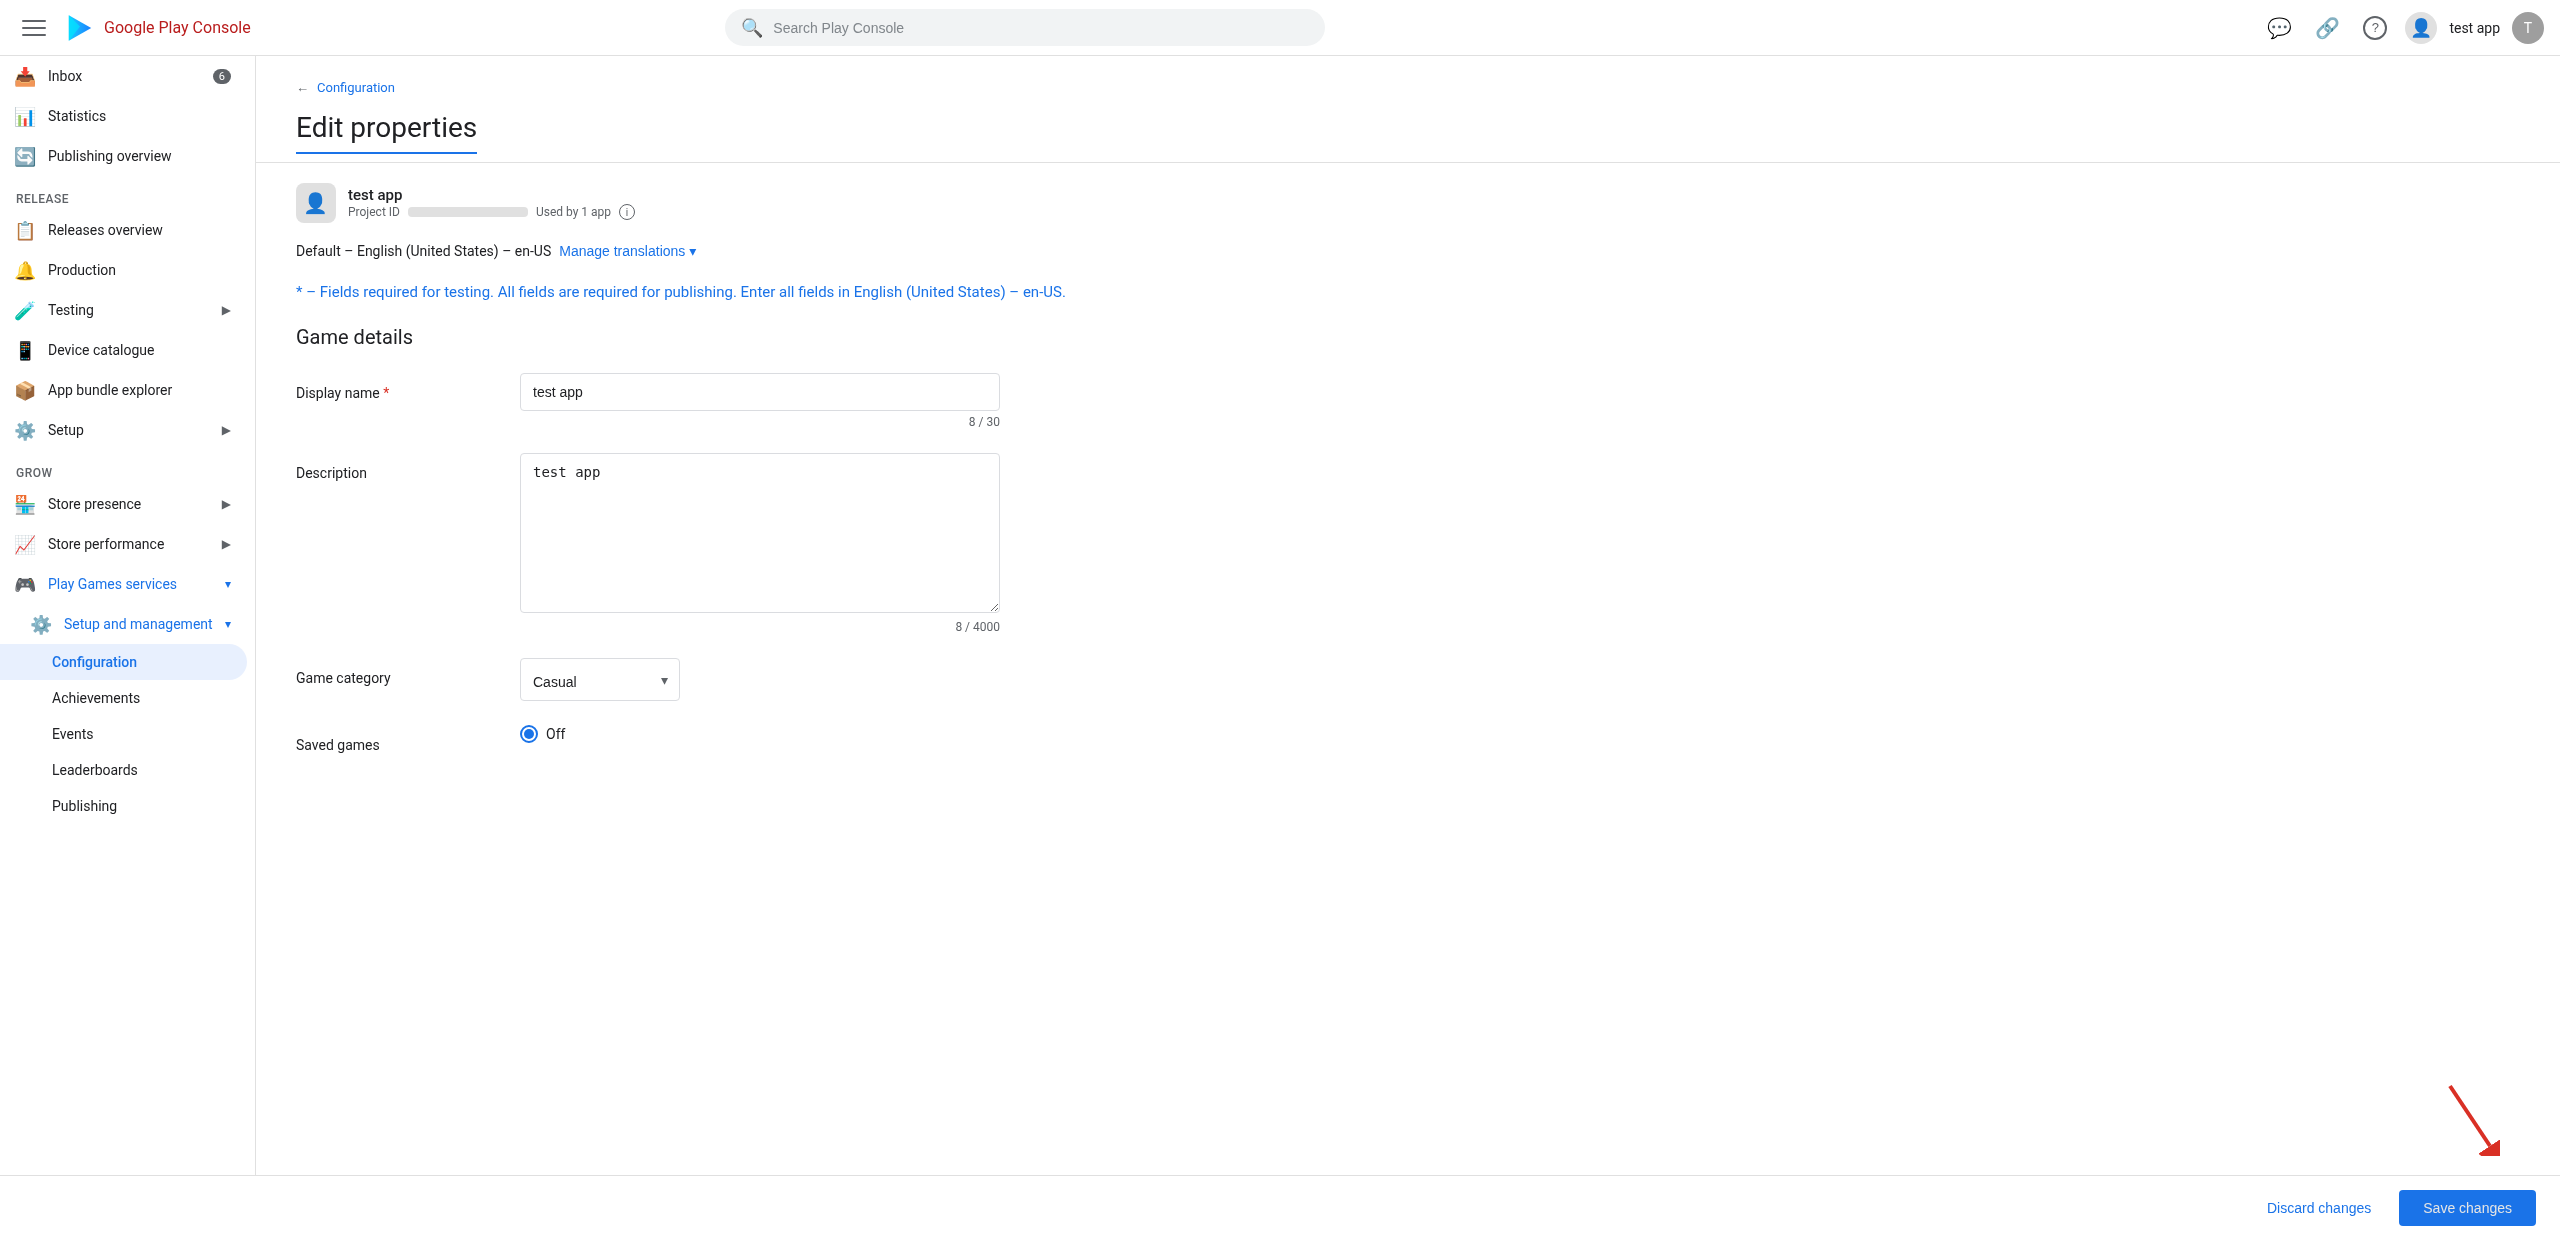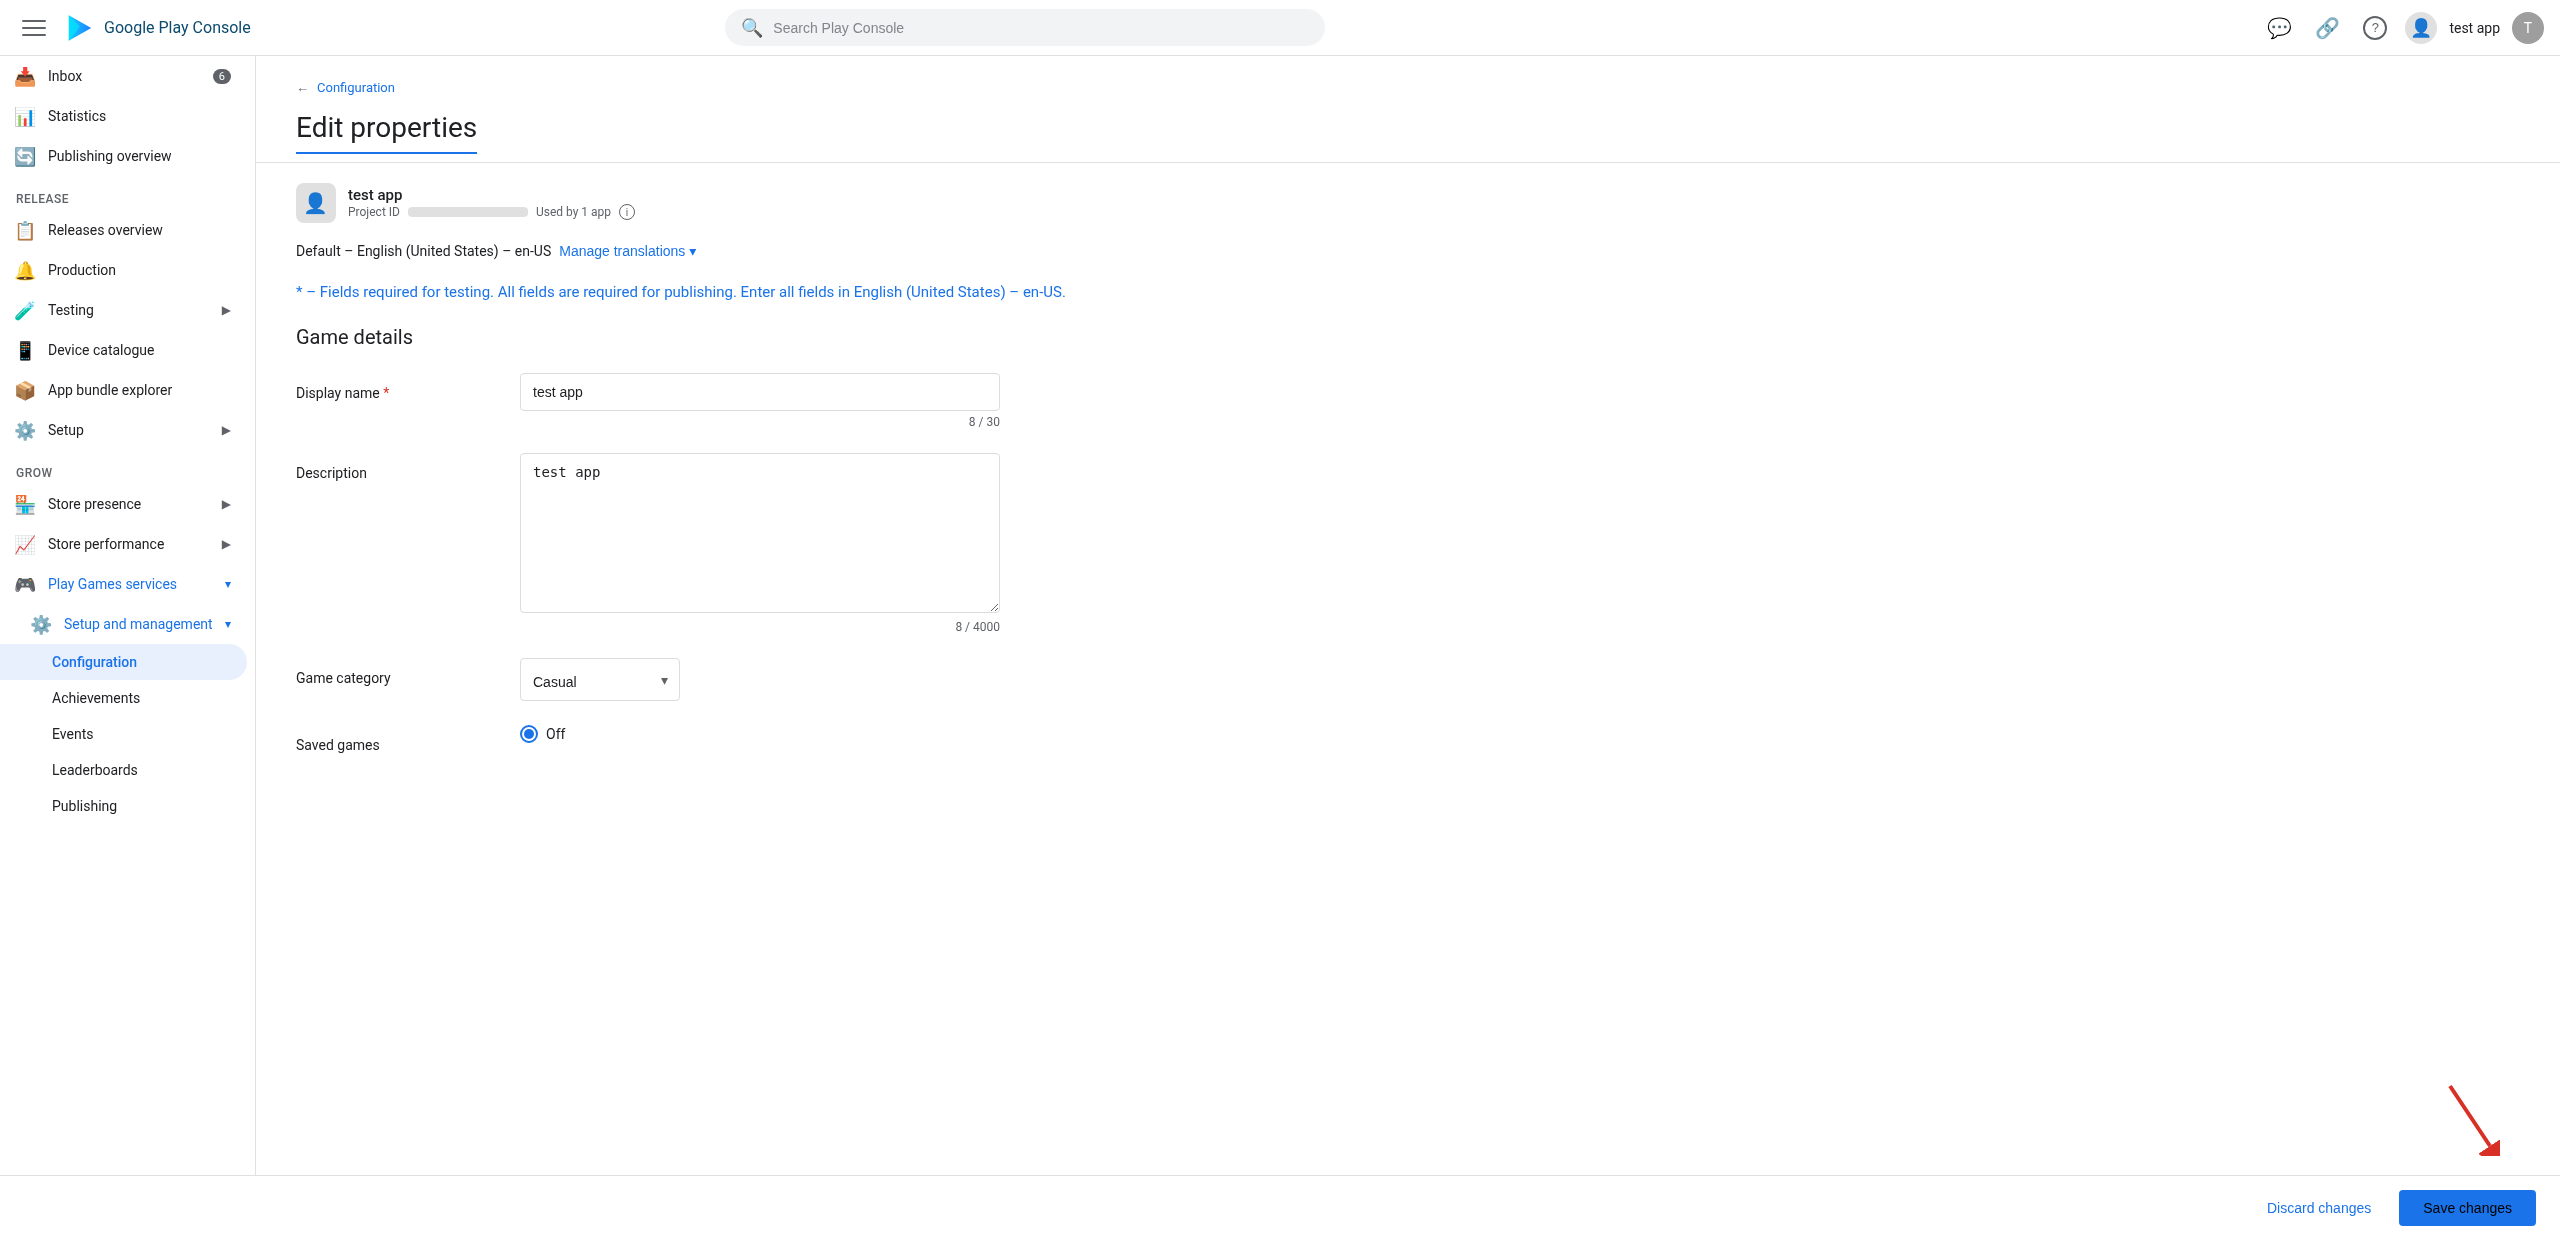--- a/index.html
+++ b/index.html
@@ -4,21 +4,21 @@
   <style>
     * { box-sizing: border-box; margin: 0; padding: 0; }
     body { font-family: 'Roboto', Arial, sans-serif; font-size: 14px; color: #202124; background: #fff; display: flex; flex-direction: column; height: 100vh; overflow: hidden; }
 
     
     .topbar { display: flex; align-items: center; height: 56px; padding: 0 16px; border-bottom: 1px solid #e0e0e0; background: #fff; flex-shrink: 0; gap: 12px; }
     .topbar-hamburger { width: 24px; height: 24px; cursor: pointer; display: flex; flex-direction: column; justify-content: center; gap: 5px; }
     .topbar-hamburger span { display: block; height: 2px; background: #5f6368; border-radius: 1px; }
     .topbar-logo { display: flex; align-items: center; gap: 8px; text-decoration: none; }
     .topbar-logo-icon { width: 32px; height: 32px; }
-    .topbar-logo-text { font-size: 16px; color: #0c4a6e; font-weight: 400; }
+    .topbar-logo-text { font-size: 16px; color: #b91c1c; font-weight: 400; }
     .topbar-search { flex: 1; max-width: 600px; margin: 0 auto; }
     .topbar-search-inner { display: flex; align-items: center; background: #f1f3f4; border-radius: 24px; padding: 8px 16px; gap: 10px; }
     .topbar-search-inner input { border: none; background: transparent; outline: none; font-size: 14px; width: 100%; color: #202124; }
     .topbar-search-inner input::placeholder { color: #80868b; }
     .topbar-right { display: flex; align-items: center; gap: 12px; margin-left: auto; }
     .topbar-icon-btn { width: 36px; height: 36px; border-radius: 50%; border: none; background: transparent; cursor: pointer; display: flex; align-items: center; justify-content: center; color: #5f6368; font-size: 20px; }
     .topbar-user { display: flex; align-items: center; gap: 8px; cursor: pointer; font-size: 14px; color: #202124; }
     .topbar-avatar { width: 32px; height: 32px; border-radius: 50%; background: #e0e0e0; display: flex; align-items: center; justify-content: center; font-size: 14px; color: #5f6368; }
 
     
@@ -87,21 +87,21 @@
 
     
     .radio-row { display: flex; align-items: center; gap: 8px; }
     .radio-dot { width: 18px; height: 18px; border-radius: 50%; border: 2px solid #1a73e8; display: flex; align-items: center; justify-content: center; }
     .radio-dot-inner { width: 10px; height: 10px; border-radius: 50%; background: #1a73e8; }
     .radio-label { font-size: 14px; color: #202124; }
 
     
     .bottom-bar { height: 64px; border-top: 1px solid #e0e0e0; display: flex; align-items: center; justify-content: flex-end; gap: 12px; padding: 4px 24px; background: #fff; flex-shrink: 0; }
     .btn-discard { border: none; background: transparent; color: #1a73e8; font-size: 14px; cursor: pointer; padding: 8px 16px; border-radius: 4px; font-weight: 500; }
-    .btn-save { background: #1a73e8; color: #000000; border: none; border-radius: 4px; padding: 10px 24px; font-size: 14px; font-weight: 500; cursor: pointer; }
+    .btn-save { background: #1a73e8; color: #e5e5e5; border: none; border-radius: 4px; padding: 10px 24px; font-size: 14px; font-weight: 500; cursor: pointer; }
 
     
     .red-arrow-container { position: fixed; bottom: 80px; right: 60px; pointer-events: none; }
 
     
     ::-webkit-scrollbar { width: 6px; }
     ::-webkit-scrollbar-thumb { background: #c0c0c0; border-radius: 3px; }
   </style>
 </head>
 <body>

